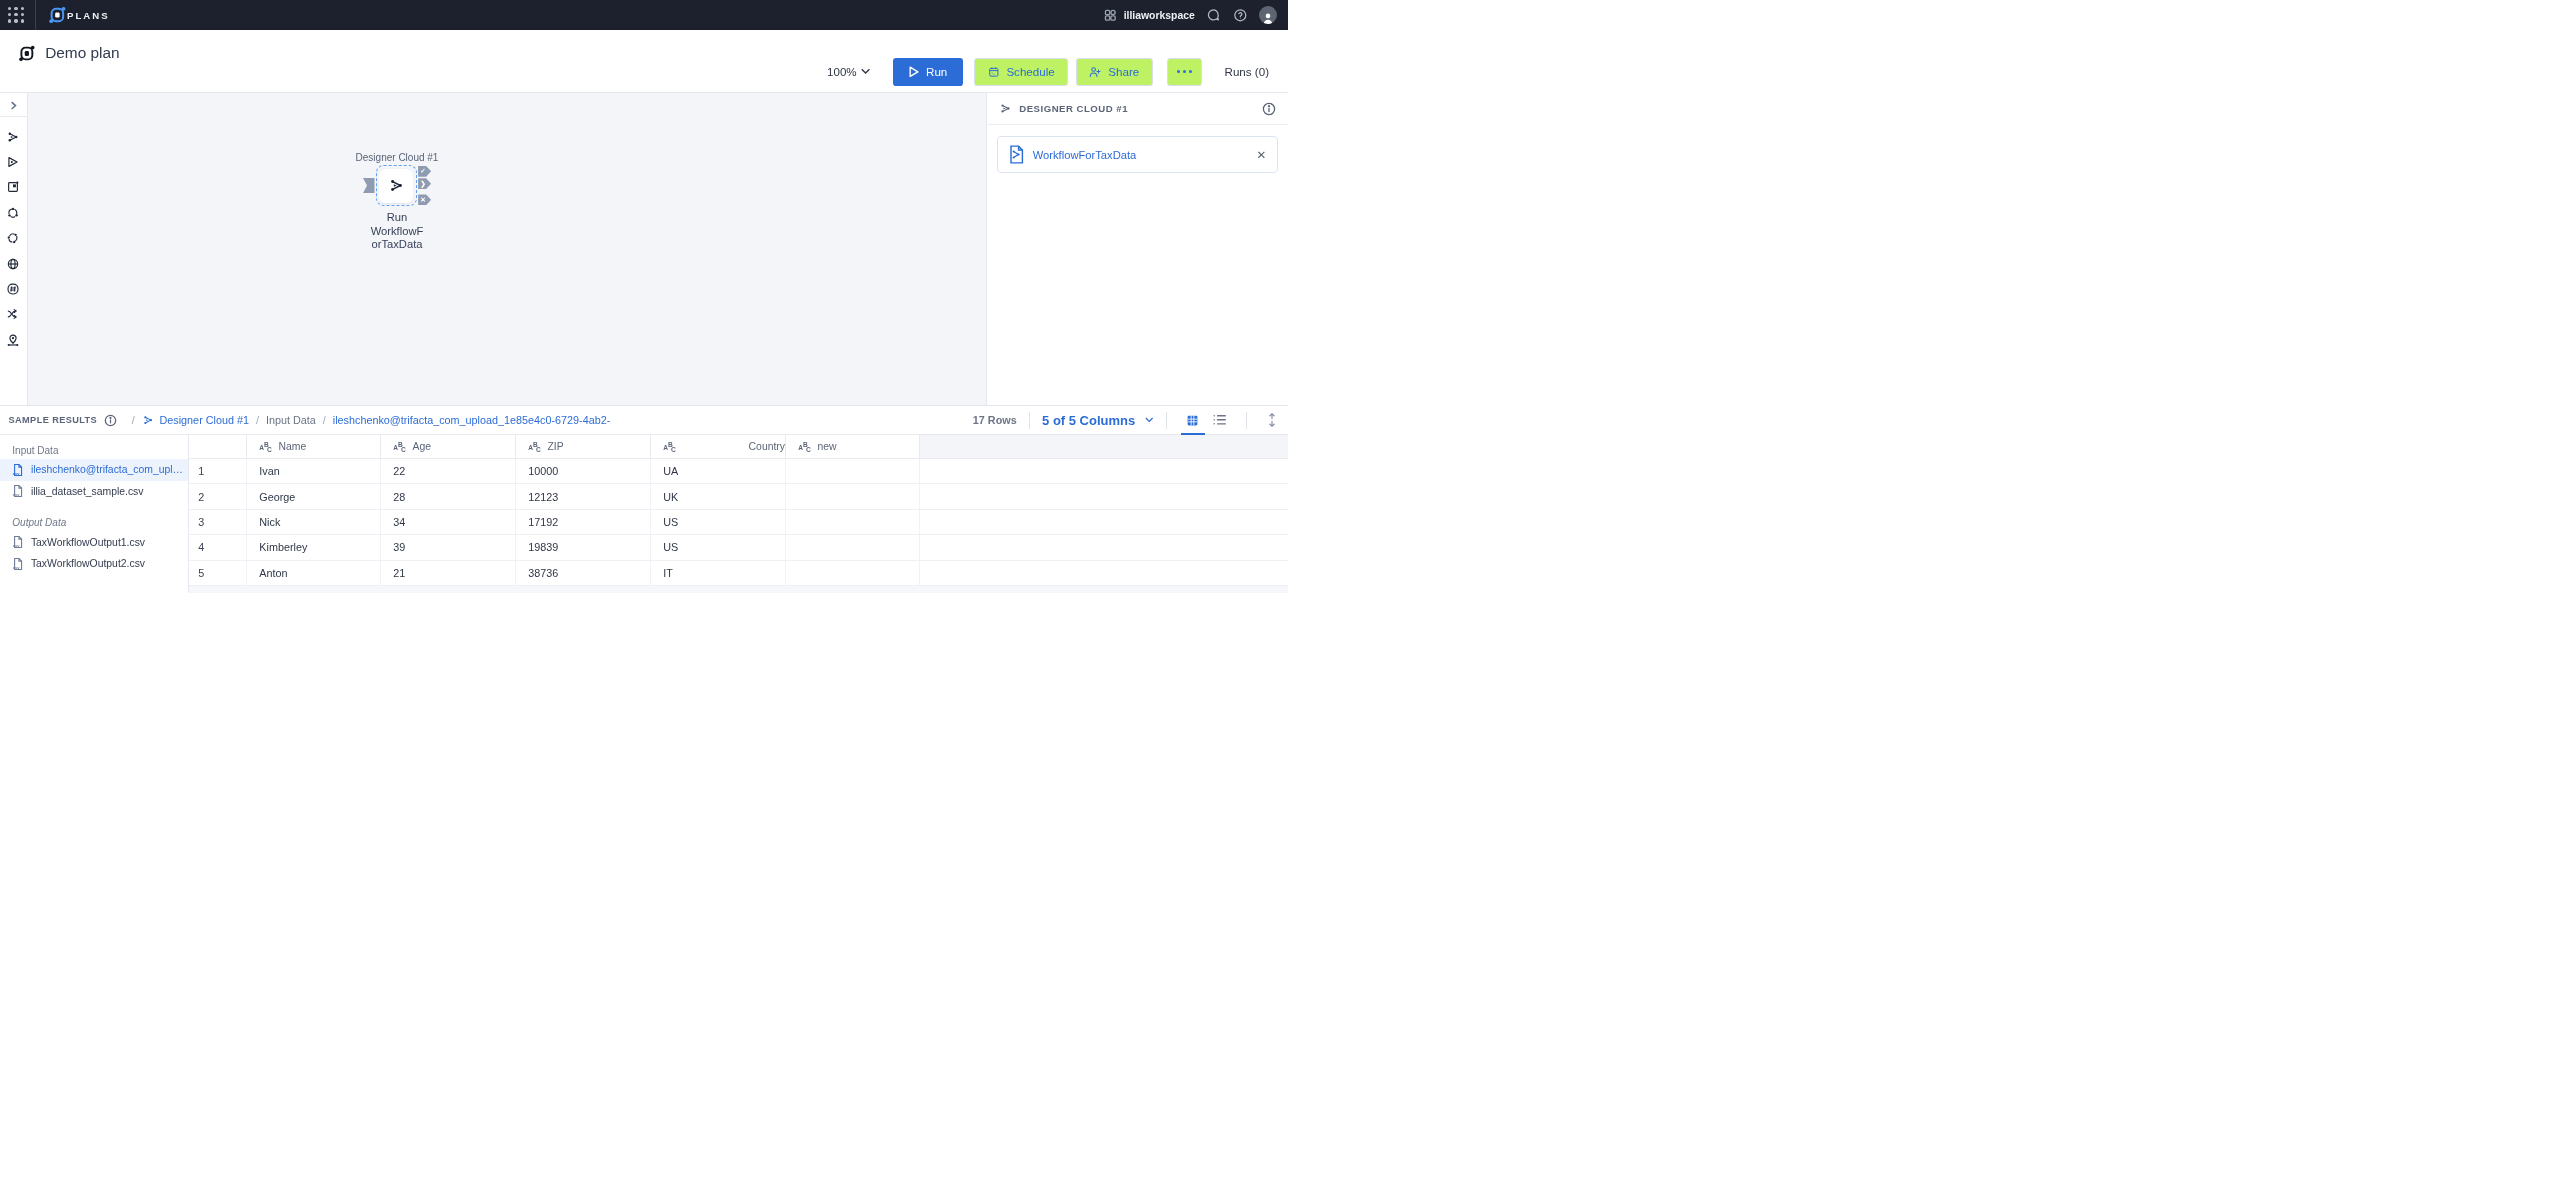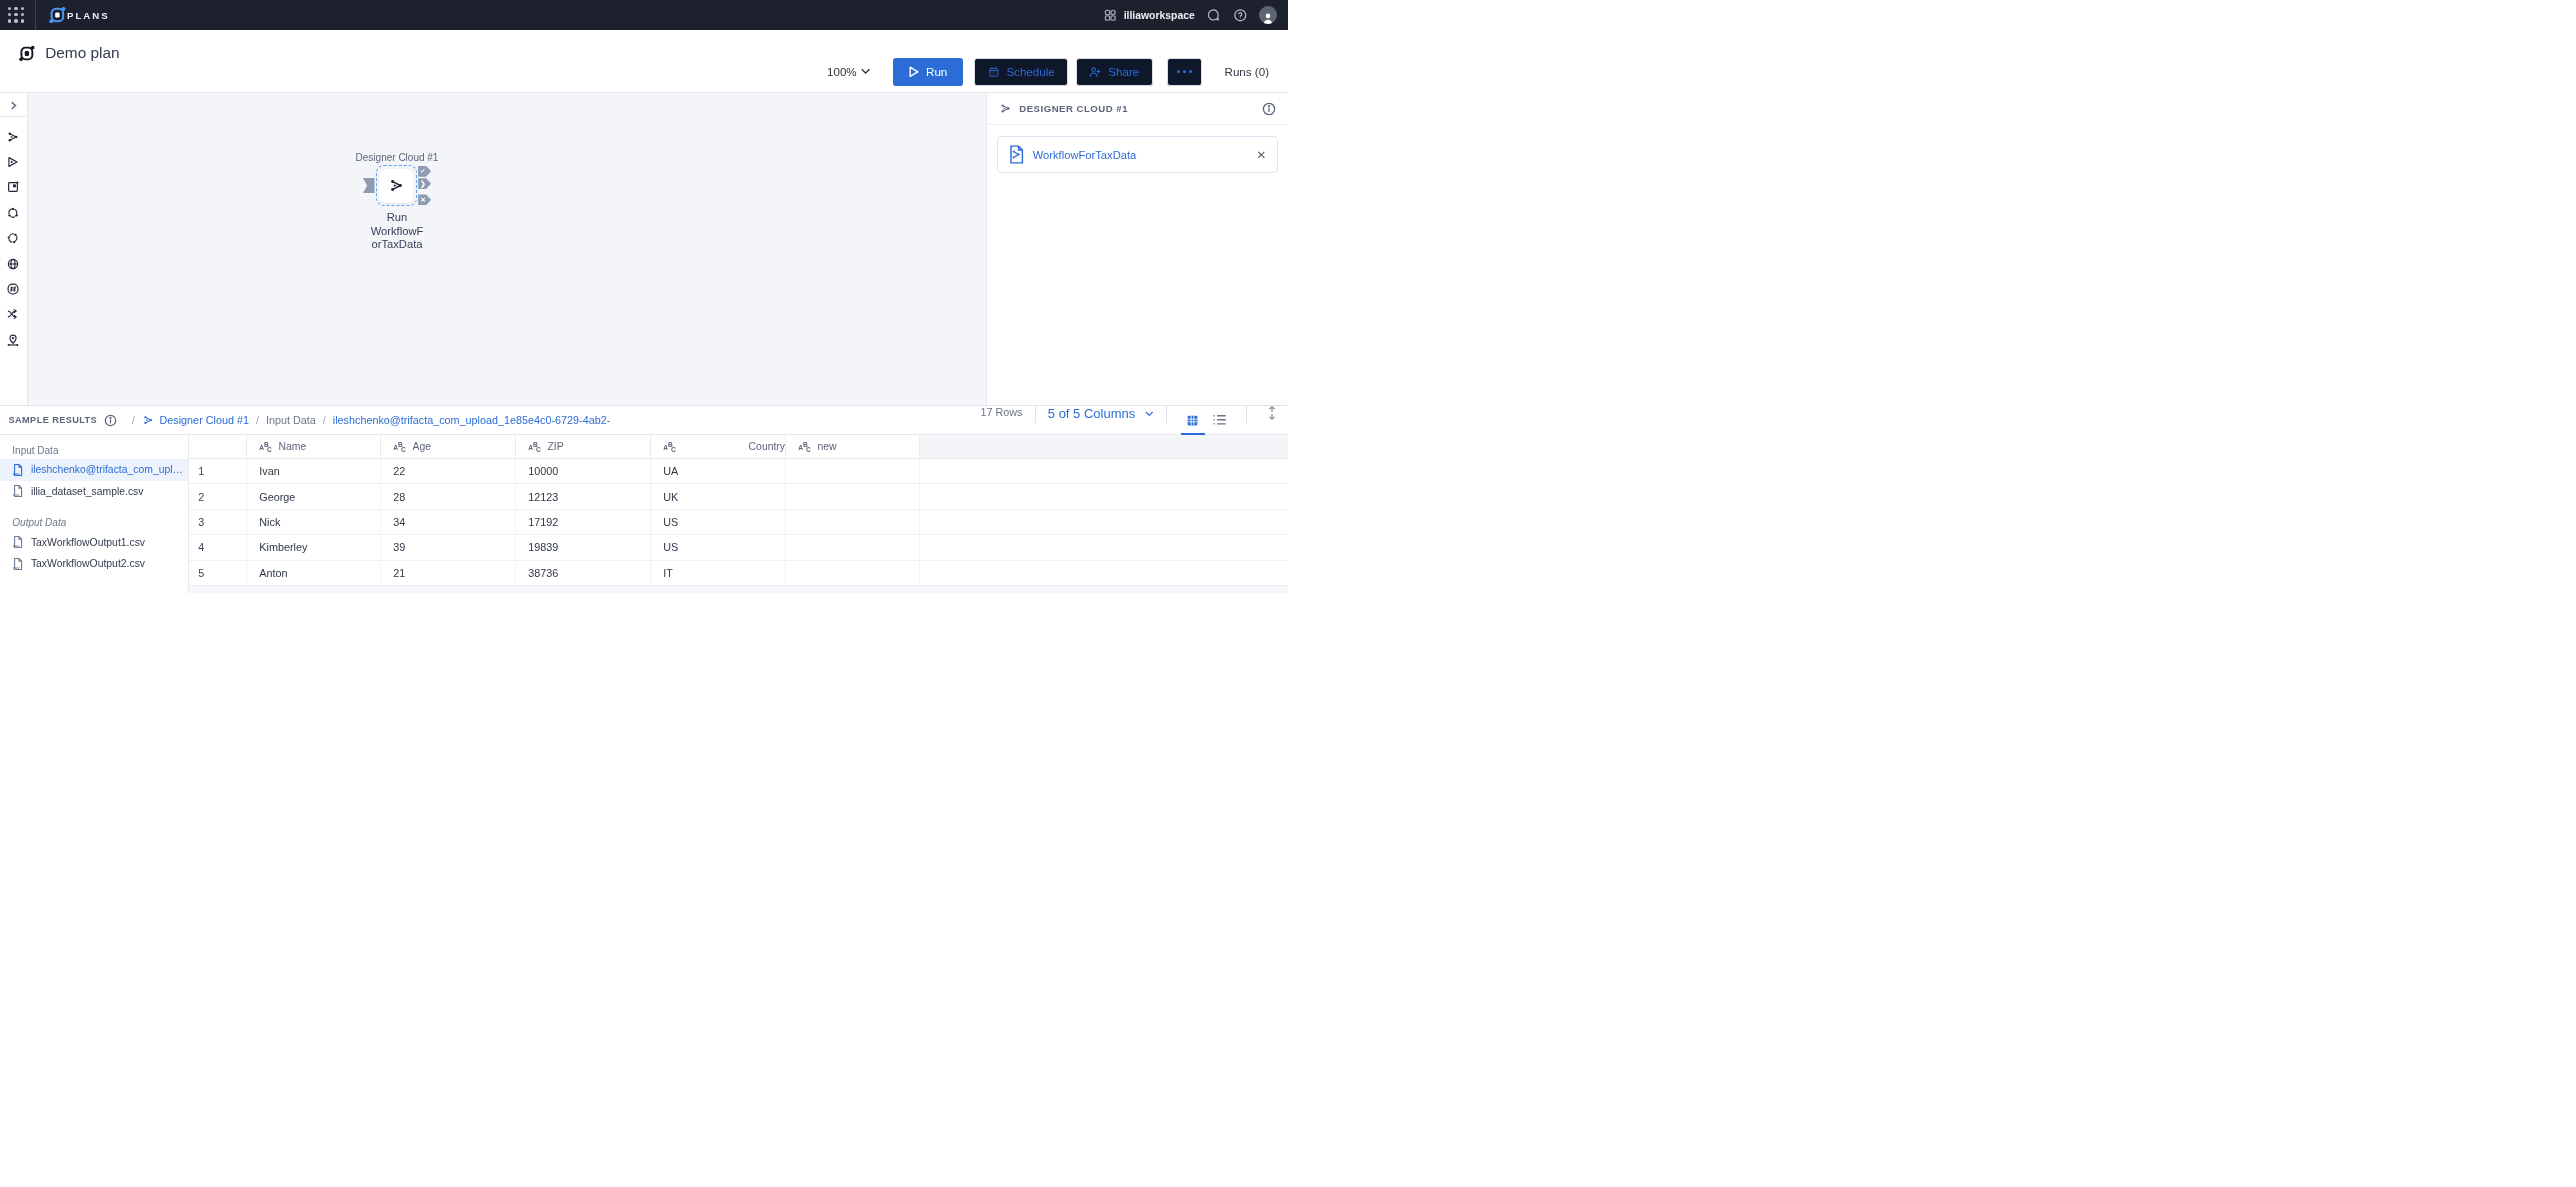--- a/index.html
+++ b/index.html
@@ -23,21 +23,21 @@
 
   
   .planbar { height:63px; background:#fff; border-bottom:0.8px solid #e4e7ed; display:flex; align-items:center; padding:0 19px 16px 17px; }
   .plan-title-wrap { display:flex; align-items:center; gap:9.2px; }
   .plan-title-wrap .logo { color:#11161f; }
   .plan-title { font-size:15.4px; color:#323c4e; }
   .planbar-right { margin-left:auto; display:flex; align-items:center;margin-top:37px; }
   .zoom-ctl { display:flex; align-items:center; gap:4.6px; font-size:11.6px; color:#2f3744; cursor:pointer; margin-right:23px; }
   .btn { height:28px; border-radius:3.1px; display:flex; align-items:center; justify-content:center; gap:7px; font-size:11.6px; cursor:pointer; border:0.8px solid transparent; }
   .btn-primary { background:#2c6cd6; color:#fff; padding:0 14.6px; }
-  .btn-outline { background:#0f172a; border-color:#d8dfeb; color:#2c6cd6; padding:0 12.3px; }
+  .btn-outline { background:#bef264; border-color:#d8dfeb; color:#2c6cd6; padding:0 12.3px; }
   .btn-run { margin-right:11.6px; }
   .btn-schedule { margin-right:7.7px; }
   .btn-share { margin-right:14.6px; }
   .btn-more { width:35px; margin-right:22.4px; }
   .dots3 { display:flex; gap:3.1px; }
   .dots3 i { width:3.1px; height:3.1px; border-radius:50%; background:#2c6cd6; }
   .runs-link { font-size:11.6px; color:#2f3744; cursor:pointer; }
 
   
   .main { display:flex; height:312px; }
@@ -69,21 +69,21 @@
   .card-close { color:#565d6b; font-size:11.6px; cursor:pointer; line-height:1; }
 
   
   .results-bar { height:30px; border-top:0.8px solid #e2e5ec; border-bottom:0.8px solid #e7e9ef; background:#fff; display:flex; align-items:center; padding:0 10.8px 0 8.5px; position:relative; }
   .rb-title { font-size:9.2px; font-weight:bold; letter-spacing:0.4px; color:#5b6478; margin-right:7px; }
   .rb-info { color:#5b6478; margin-right:7.7px; cursor:pointer; }
   .rb-sep { color:#a3aab8; font-size:10.8px; margin:0 7px; }
   .rb-flow { display:flex; align-items:center; gap:5.4px; color:#2c6cd6; font-size:10.8px; cursor:pointer; }
   .rb-crumb { font-size:10.8px; color:#6b7486; cursor:pointer; }
   .rb-file { font-size:10.8px; color:#2c6cd6; cursor:pointer; max-width:277px; white-space:nowrap; overflow:hidden; }
-  .rb-right { margin-left:auto; display:flex; align-items:flex-start; height:100%; }
+  .rb-right { margin-left:auto; display:flex; align-items:center; height:100%;font-weight:bold; }
   .rb-rows { font-size:10.8px; color:#6b7486; }
   .vdiv { width:0.8px; height:17px; background:#dfe3ea; margin:0 12.3px; }
   .rb-cols { display:flex; align-items:center; gap:10px; color:#2c6cd6; font-size:13px; cursor:pointer; }
   .view-btn { height:100%; display:flex; align-items:center; padding:0 7px; cursor:pointer; position:relative; }
   .view-btn.active::after { content:""; position:absolute; left:1.5px; right:1.5px; bottom:-0.8px; height:2.3px; background:#2c6cd6; }
   .rb-expand { color:#8d96a8; cursor:pointer; margin-left:7.7px; }
 
   
   .bottom { display:flex; height:158px; }
   .files { width:189px; border-right:0.8px solid #e6e9ef; background:#fff; padding-top:7px; overflow:hidden; }

